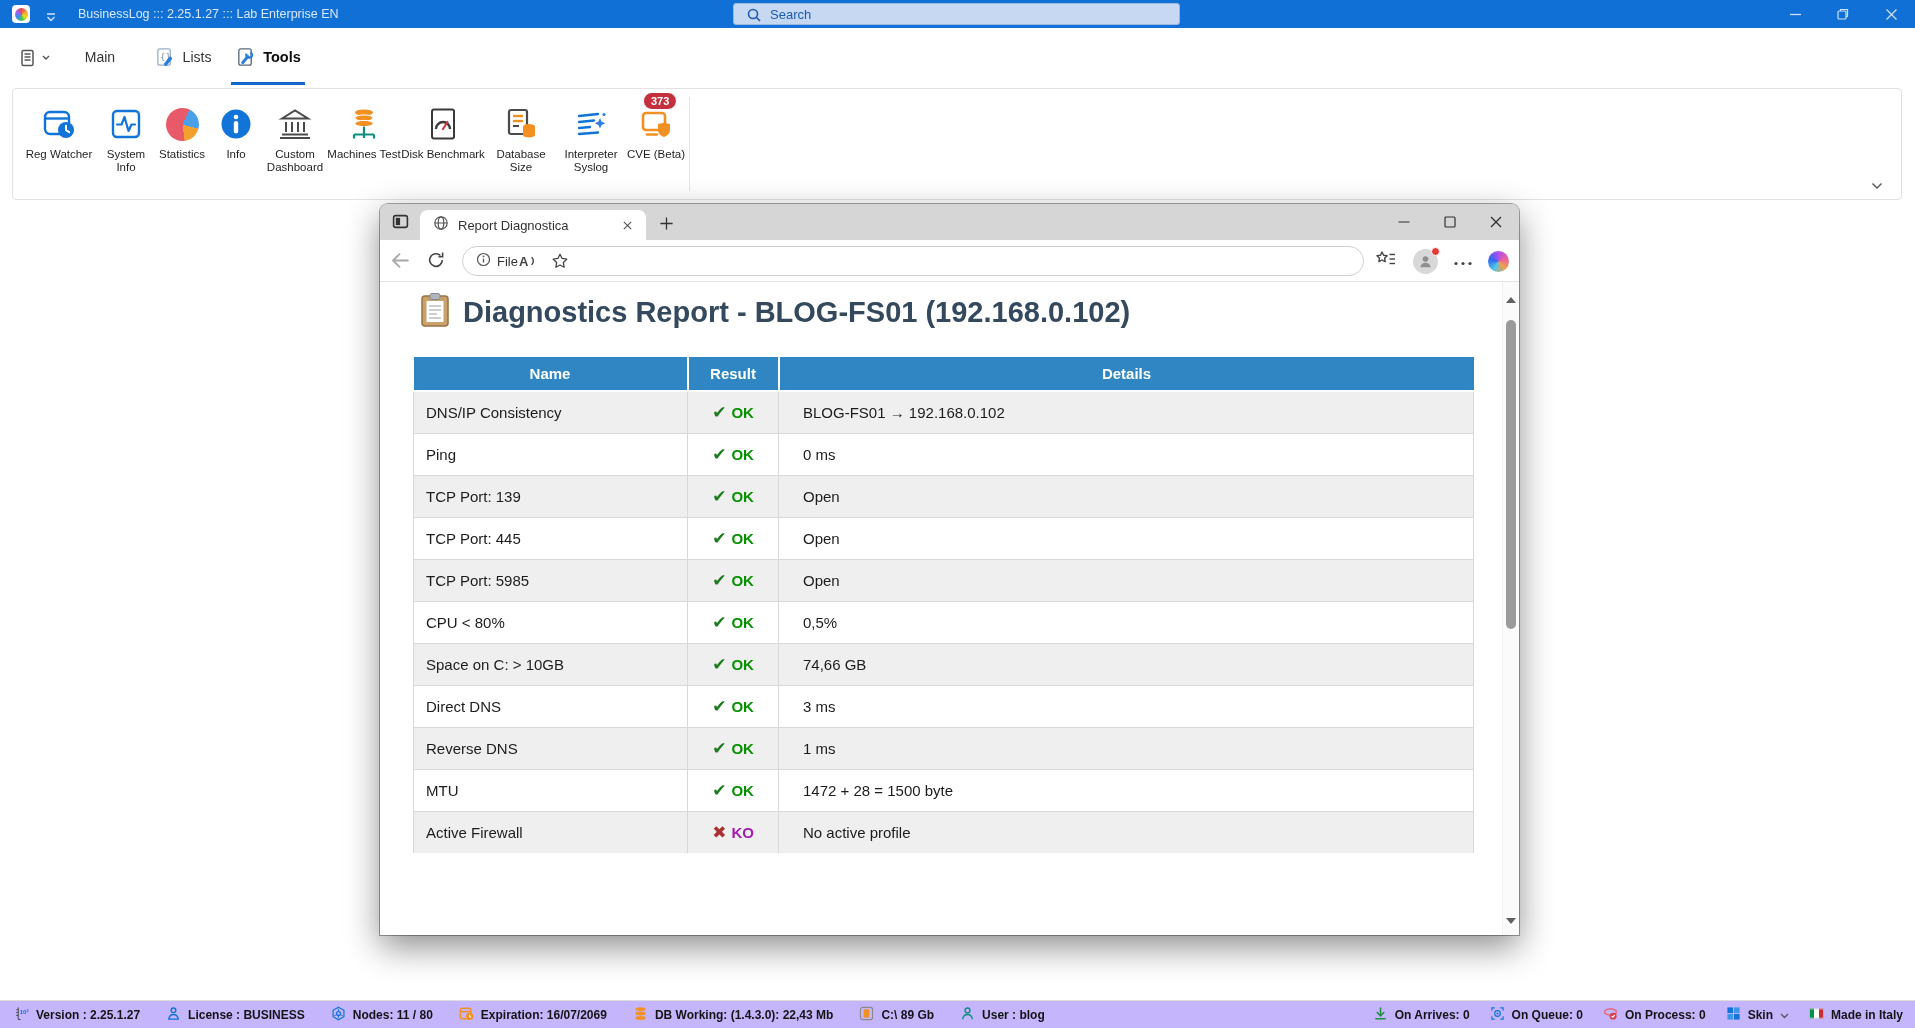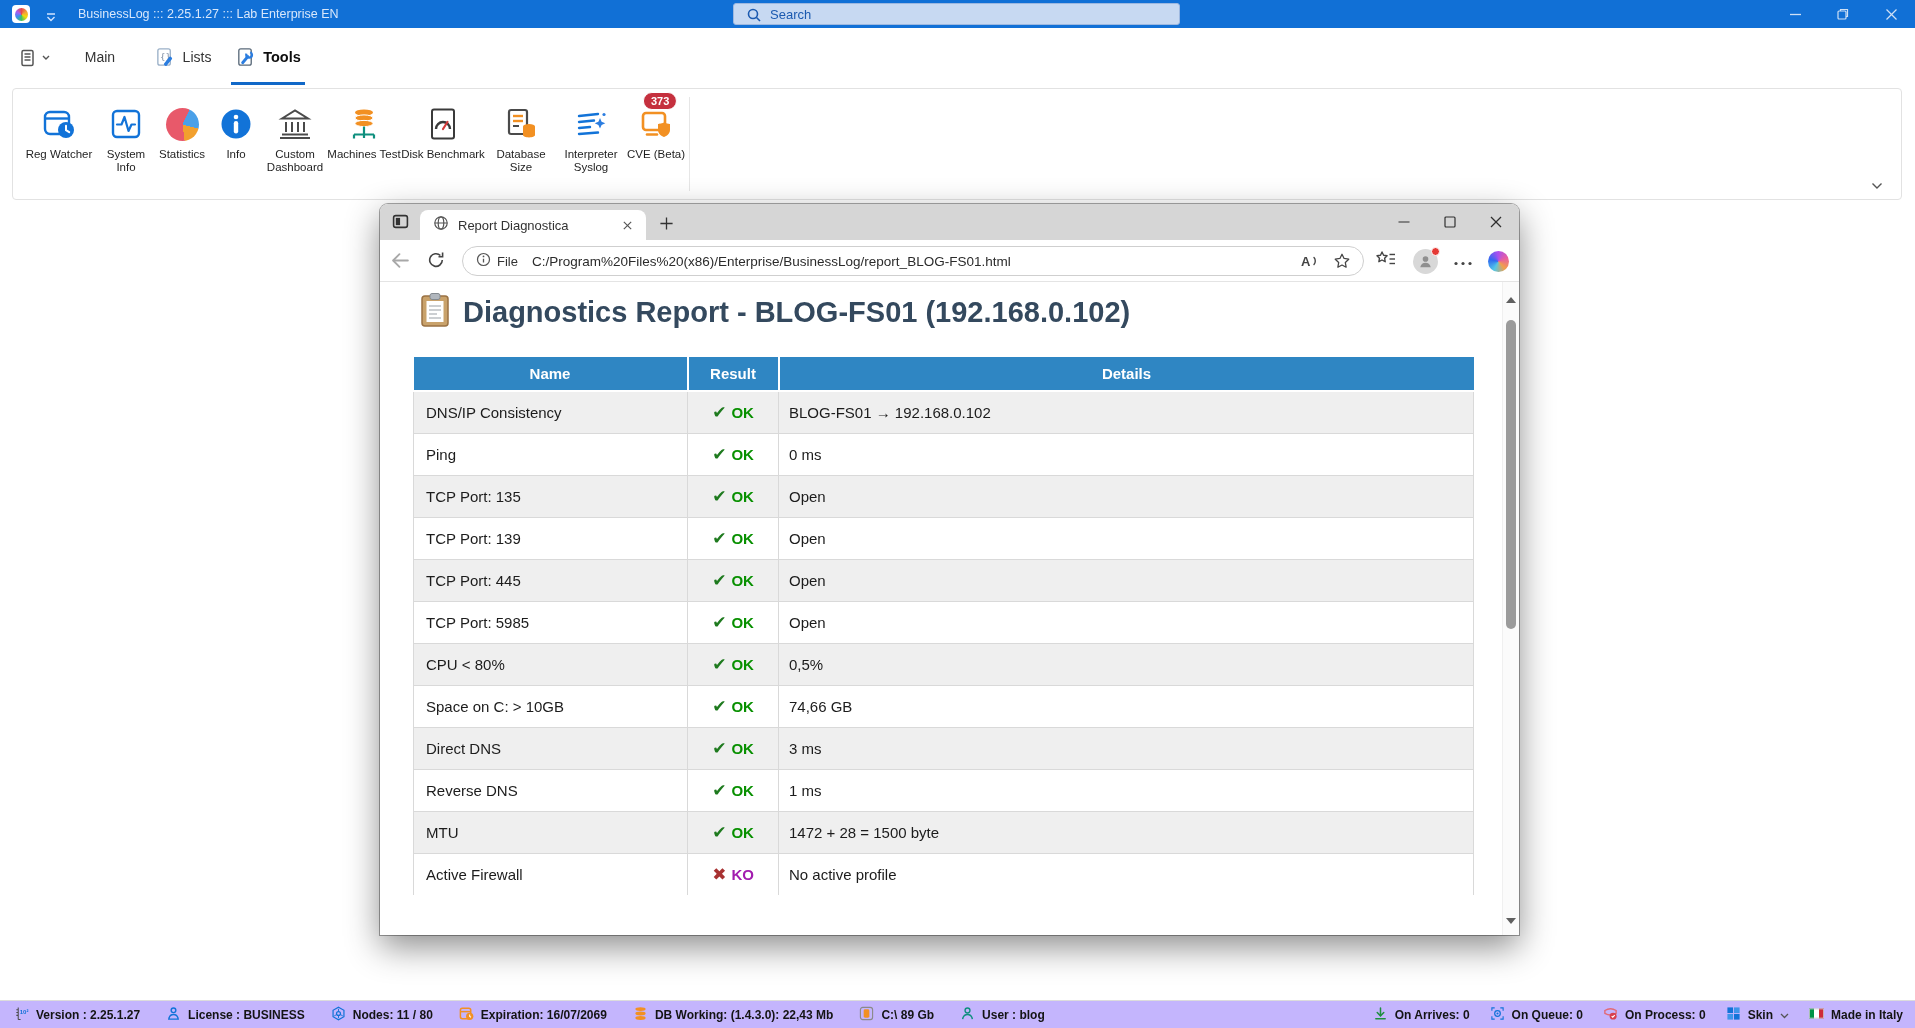--- a/index.html
+++ b/index.html
@@ -78,21 +78,21 @@
   .report-head { position:absolute; left:40px; top:10px; display:flex; align-items:center; gap:13px; }
   .report-head h1 { font-size:29px; font-weight:bold; color:#34495e; }
 
   .report-table { position:absolute; left:33px; top:75px; width:1060px; border-collapse:collapse; table-layout:fixed; }
   .report-table thead th { background:#2f86c3; color:#ffffff; font-size:15px; font-weight:bold; height:34px; text-align:center; border-left:2px solid #fff; border-bottom:2px solid #fff; }
   .report-table thead th:first-child { border-left:0; }
   .report-table tbody td { height:42px; font-size:15px; color:#1c1c1c; border:1px solid #d9d9d9; border-bottom:0; background-clip:padding-box; }
   .report-table tbody tr:nth-child(odd) td { background-color:#efefef; }
   .report-table td.c-name { padding-left:12px;margin-top:12px; }
   .report-table td.c-result { text-align:center; }
-  .report-table td.c-details { padding-left:10px;margin-top:17px; }
+  .report-table td.c-details { padding-left:24px;margin-top:17px; }
   .mark-ok { color:#1e7a1e; font-size:17px; font-weight:bold; }
   .txt-ok { color:#089000; font-weight:bold; margin-left:5px; }
   .mark-ko { color:#a83232; font-size:17px; font-weight:bold; }
   .txt-ko { color:#a21caf; font-weight:bold; margin-left:5px; }
 
   
   .statusbar { position:absolute; left:0; right:0; bottom:0; height:28px; background:#c4b5fd; border-top:1px solid #dcdcdc; }
   .sb-left { position:absolute; left:14px; top:0; height:100%; display:flex; align-items:center; gap:26px; }
   .sb-right { position:absolute; right:12px; top:0; height:100%; display:flex; align-items:center; gap:20px; }
   .sb-item { display:flex; align-items:center; gap:7px; font-size:12px; font-weight:600; color:#141414; white-space:nowrap; }
@@ -359,21 +359,20 @@
       </span>
       <div class="ab-pill">
         <span class="info">
           <svg width="15" height="15" viewBox="0 0 16 16">
               <circle cx="8" cy="8" r="6.4" fill="none" stroke="#555" stroke-width="1.3"></circle>
               <line x1="8" y1="7.2" x2="8" y2="11.2" stroke="#555" stroke-width="1.4"></line>
               <circle cx="8" cy="4.7" r="0.95" fill="#555"></circle>
             </svg>
         </span>
         <span class="scheme">File</span>
-        <span class="url">C:/Program%20Files%20(x86)/Enterprise/BusinessLog/report_BLOG-FS01.html</span>
         <span class="pill-ic">
           <svg width="21" height="18" viewBox="0 0 21 18">
               <text x="1" y="14" font-size="13" font-weight="bold" fill="#444" font-family="Liberation Sans, sans-serif">A</text>
               <path d="M14 5.5c1.7 1.7 1.7 5.3 0 7" fill="none" stroke="#444" stroke-width="1.4" stroke-linecap="round"></path>
               <path d="M16.8 3.5c2.6 2.6 2.6 8.4 0 11" fill="none" stroke="#444" stroke-width="1.4" stroke-linecap="round" opacity="0"></path>
             </svg>
         </span>
         <span class="pill-ic">
           <svg width="18" height="18" viewBox="0 0 20 20" fill="none" stroke="#444" stroke-width="1.4" stroke-linejoin="round">
               <path d="M10 2.5l2.3 4.7 5.2.8-3.8 3.7.9 5.2-4.6-2.4-4.6 2.4.9-5.2L2.5 8l5.2-.8z"></path>
@@ -438,25 +437,20 @@
               <td class="c-name">DNS/IP Consistency</td>
               <td class="c-result"><span class="mark-ok">✔</span><span class="txt-ok">OK</span></td>
               <td class="c-details">BLOG-FS01 → 192.168.0.102</td>
             </tr>
             <tr>
               <td class="c-name">Ping</td>
               <td class="c-result"><span class="mark-ok">✔</span><span class="txt-ok">OK</span></td>
               <td class="c-details">0 ms</td>
             </tr>
             <tr>
-              <td class="c-name">TCP Port: 135</td>
-              <td class="c-result"><span class="mark-ok">✔</span><span class="txt-ok">OK</span></td>
-              <td class="c-details">Open</td>
-            </tr>
-            <tr>
               <td class="c-name">TCP Port: 139</td>
               <td class="c-result"><span class="mark-ok">✔</span><span class="txt-ok">OK</span></td>
               <td class="c-details">Open</td>
             </tr>
             <tr>
               <td class="c-name">TCP Port: 445</td>
               <td class="c-result"><span class="mark-ok">✔</span><span class="txt-ok">OK</span></td>
               <td class="c-details">Open</td>
             </tr>
             <tr>

